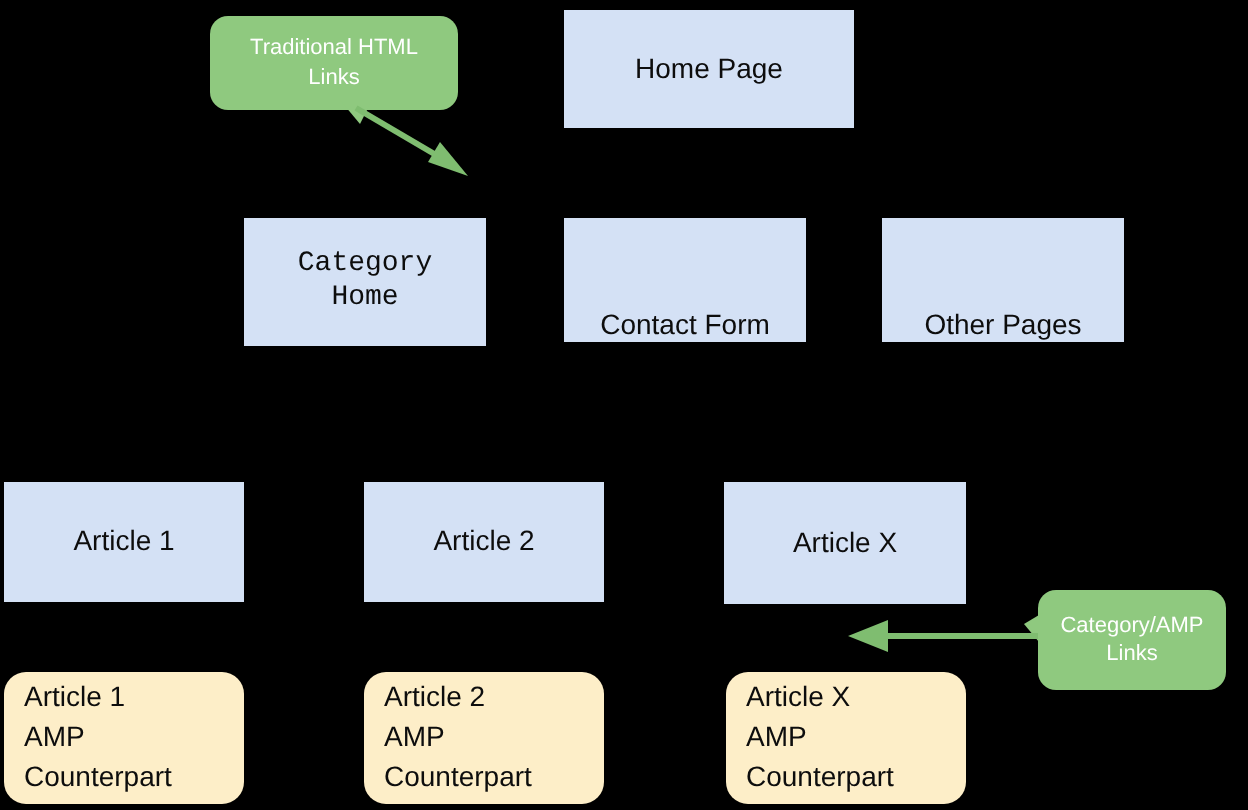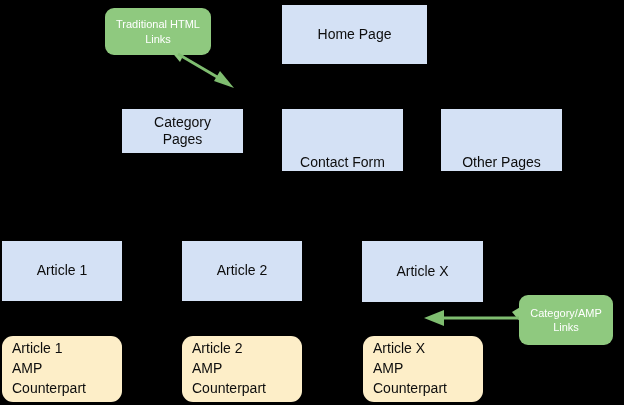--- a/index.html
+++ b/index.html
@@ -58,35 +58,35 @@
     width: 624px;
     height: 405px;
     pointer-events: none;
   }
 </style>
 </head>
 <body>
 
 <div id="canvas">
 
-  <div class="node callout" style="left:105px; top:8px; width:106px; height:47px;">
+  <div class="node callout" style="left:105px; top:8px; width:124px; height:47px;">
     <div>
       <span>Traditional HTML</span>
       <span>Links</span>
     </div>
   </div>
 
   <div class="node page-box" style="left:282px; top:5px; width:145px; height:59px;">
     <span>Home Page</span>
   </div>
 
-  <div class="node page-box" style="left:122px; top:109px; width:121px; height:44px;">
+  <div class="node page-box" style="left:122px; top:109px; width:121px; height:64px;font-family:Liberation Mono, monospace;">
     <div>
       <span>Category</span>
-      <span>Pages</span>
+      <span>Home</span>
     </div>
   </div>
 
   <div class="node page-box" style="left:282px; top:109px; width:121px; height:62px;align-items:flex-end;">
     <span>Contact Form</span>
   </div>
 
   <div class="node page-box" style="left:441px; top:109px; width:121px; height:62px;align-items:flex-end;">
     <span>Other Pages</span>
   </div>

